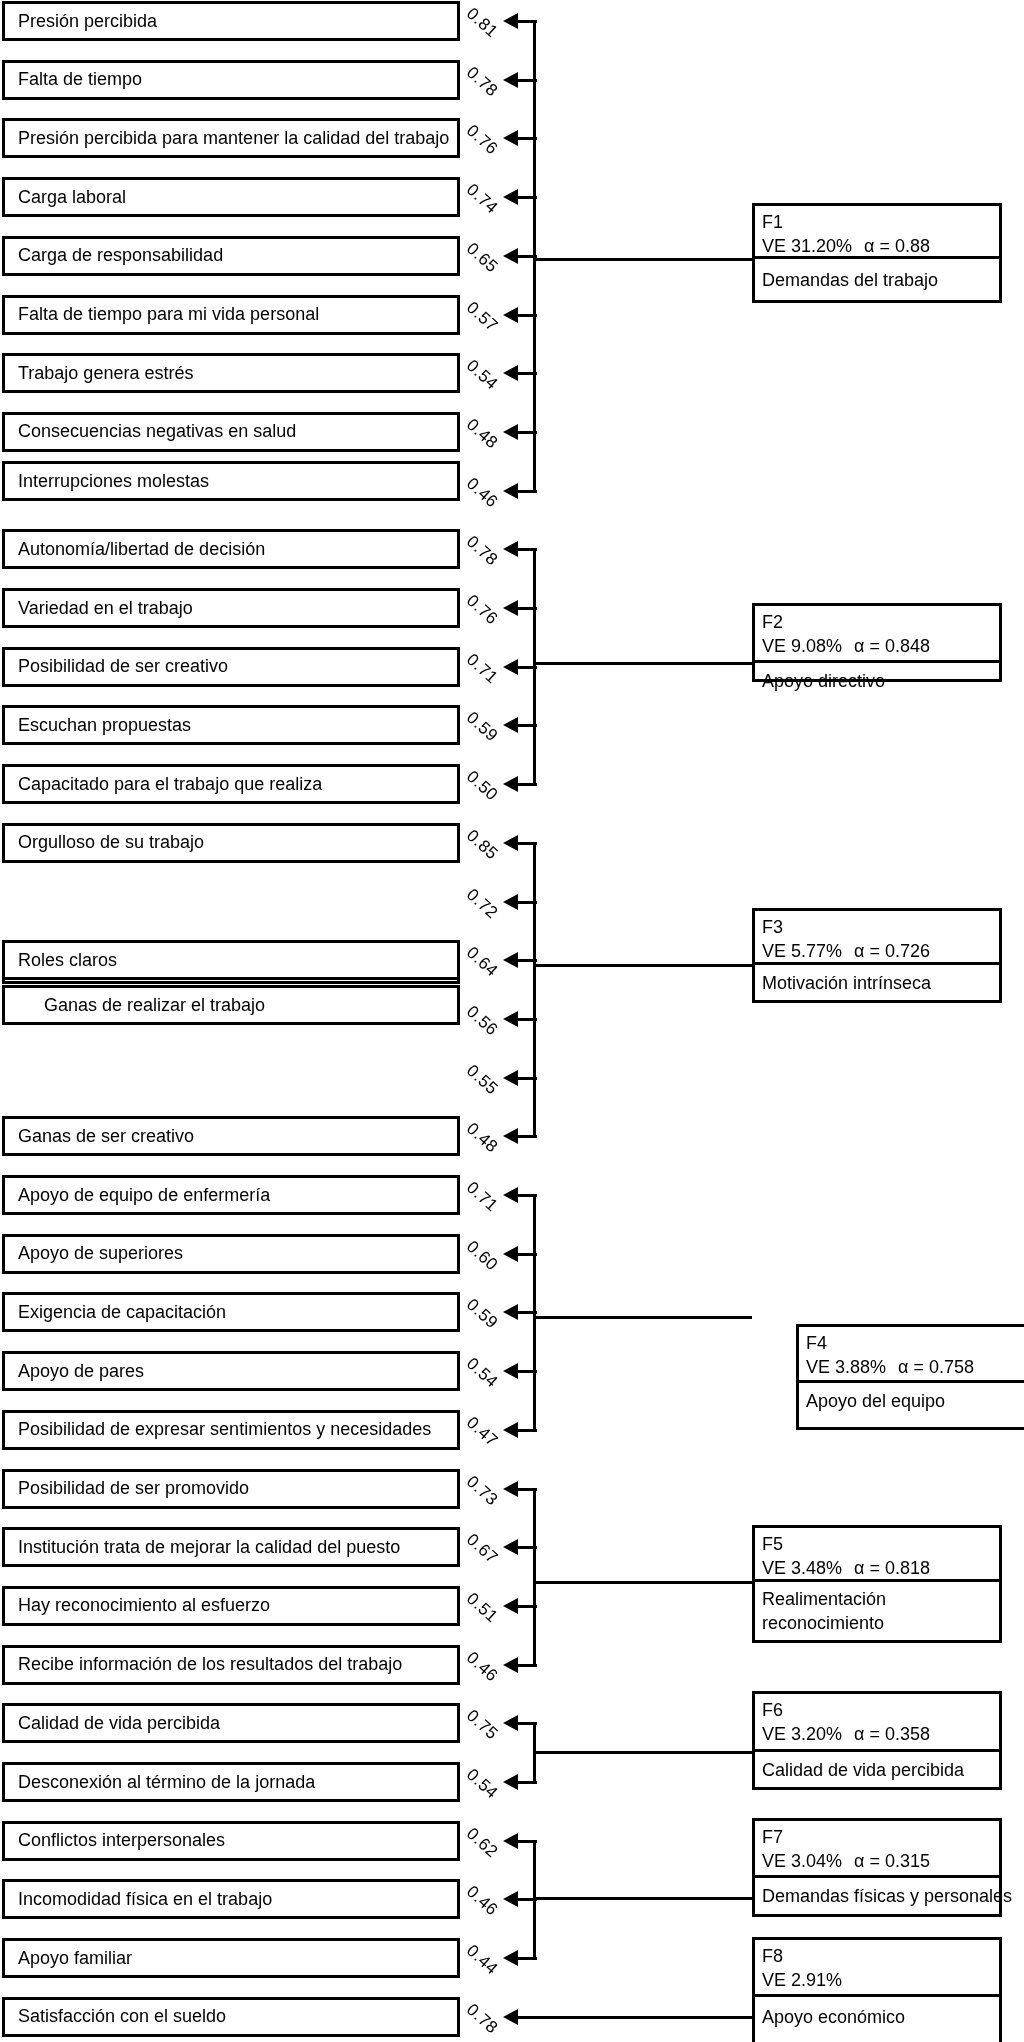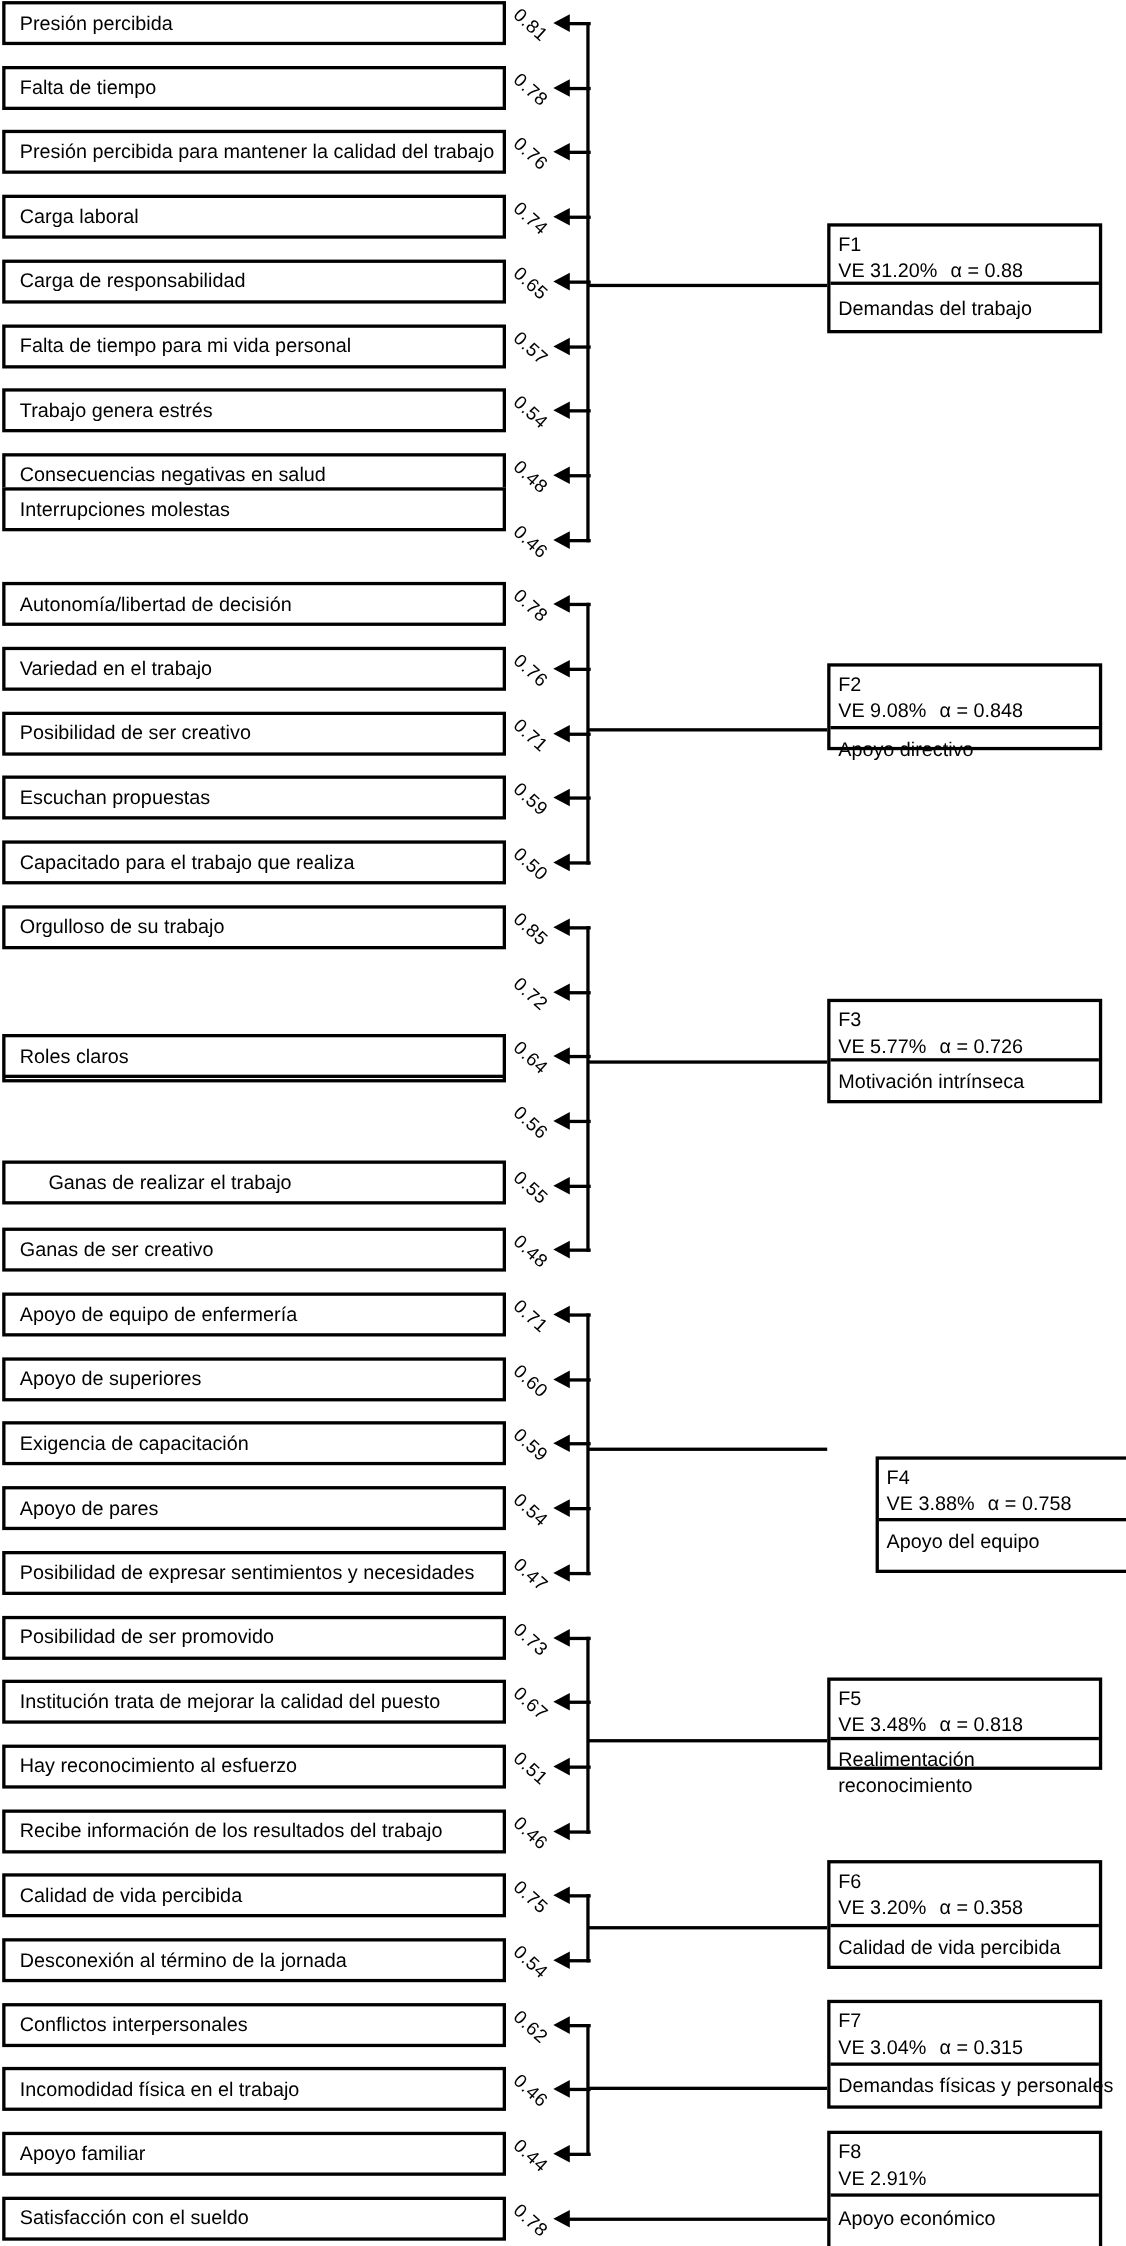--- a/index.html
+++ b/index.html
@@ -91,21 +91,21 @@
     </div>
     <div class="loading" style="left: 482px; top: 375.2px;">0.54</div>
     <div class="arrow-head" style="left: 503px; top: 365.2px;"></div>
     <div class="hline" style="left: 516px; top: 372.2px; width: 21px;"></div>
     <div class="item-box" style="top: 411.9px;">
       <span>Consecuencias negativas en salud</span>
     </div>
     <div class="loading" style="left: 482px; top: 433.9px;">0.48</div>
     <div class="arrow-head" style="left: 503px; top: 423.9px;"></div>
     <div class="hline" style="left: 516px; top: 430.9px; width: 21px;"></div>
-    <div class="item-box" style="top: 443px;">
+    <div class="item-box" style="top: 461px;">
       <span>Interrupciones molestas</span>
     </div>
     <div class="loading" style="left: 482px; top: 492.6px;">0.46</div>
     <div class="arrow-head" style="left: 503px; top: 482.6px;"></div>
     <div class="hline" style="left: 516px; top: 489.6px; width: 21px;"></div>
     <div class="vline" style="top: 20px; height: 472.6px;"></div>
     <div class="hline" style="left: 534px; top: 258px; width: 218px;"></div>
     <div class="factor-box" style="top: 203px; height: 100px;">
       <div class="factor-top" style="height: 53px;">
         <div>F1</div>
@@ -163,21 +163,21 @@
     </div>
     <div class="loading" style="left: 482px; top: 903.5px;">0.72</div>
     <div class="arrow-head" style="left: 503px; top: 893.5px;"></div>
     <div class="hline" style="left: 516px; top: 900.5px; width: 21px;"></div>
     <div class="item-box" style="top: 940.2px;">
       <span>Roles claros</span>
     </div>
     <div class="loading" style="left: 482px; top: 962.2px;">0.64</div>
     <div class="arrow-head" style="left: 503px; top: 952.2px;"></div>
     <div class="hline" style="left: 516px; top: 959.2px; width: 21px;"></div>
-    <div class="item-box" style="top: 1055px; padding-left: 39px;">
+    <div class="item-box" style="top: 985px; padding-left: 39px;">
       <span>Ganas de realizar el trabajo</span>
     </div>
     <div class="loading" style="left: 482px; top: 1020.9px;">0.56</div>
     <div class="arrow-head" style="left: 503px; top: 1010.9px;"></div>
     <div class="hline" style="left: 516px; top: 1017.9px; width: 21px;"></div>
     <div class="loading" style="left: 482px; top: 1079.6px;">0.55</div>
     <div class="arrow-head" style="left: 503px; top: 1069.6px;"></div>
     <div class="hline" style="left: 516px; top: 1076.6px; width: 21px;"></div>
     <div class="item-box" style="top: 1116.3px;">
       <span>Ganas de ser creativo</span>
@@ -252,21 +252,21 @@
     <div class="arrow-head" style="left: 503px; top: 1597.9px;"></div>
     <div class="hline" style="left: 516px; top: 1604.9px; width: 21px;"></div>
     <div class="item-box" style="top: 1644.6px;">
       <span>Recibe información de los resultados del trabajo</span>
     </div>
     <div class="loading" style="left: 482px; top: 1666.6px;">0.46</div>
     <div class="arrow-head" style="left: 503px; top: 1656.6px;"></div>
     <div class="hline" style="left: 516px; top: 1663.6px; width: 21px;"></div>
     <div class="vline" style="top: 1487.5px; height: 179.1px;"></div>
     <div class="hline" style="left: 534px; top: 1581px; width: 218px;"></div>
-    <div class="factor-box" style="top: 1525px; height: 84px;">
+    <div class="factor-box" style="top: 1525px; height: 118px;">
       <div class="factor-top" style="height: 54px;">
         <div>F5</div>
         <div><span>VE 3.48%</span><span class="factor-alpha">α = 0.818</span></div>
       </div>
       <div class="factor-label" style="height: 58px;">Realimentación
 reconocimiento</div>
     </div>
     <div class="item-box" style="top: 1703.3px;">
       <span>Calidad de vida percibida</span>
     </div>

